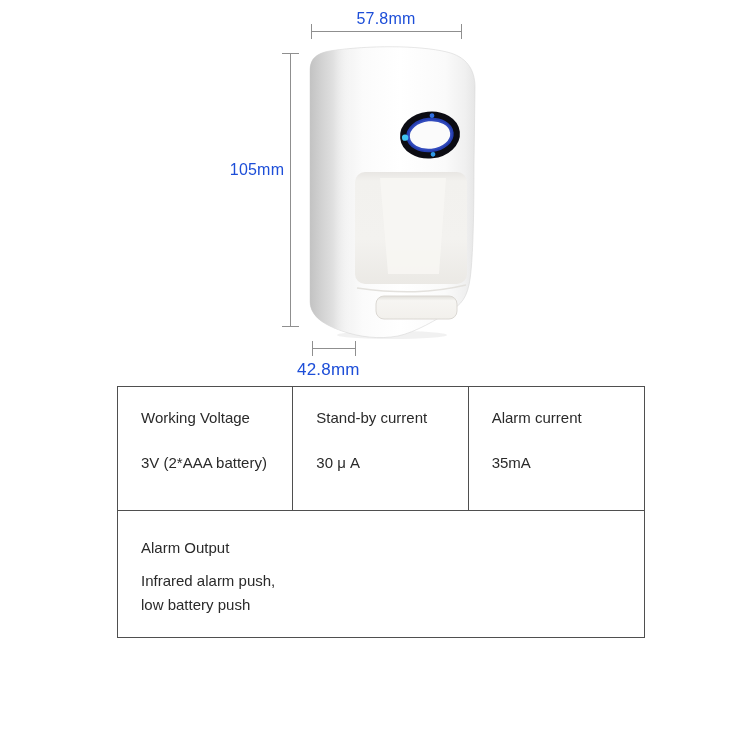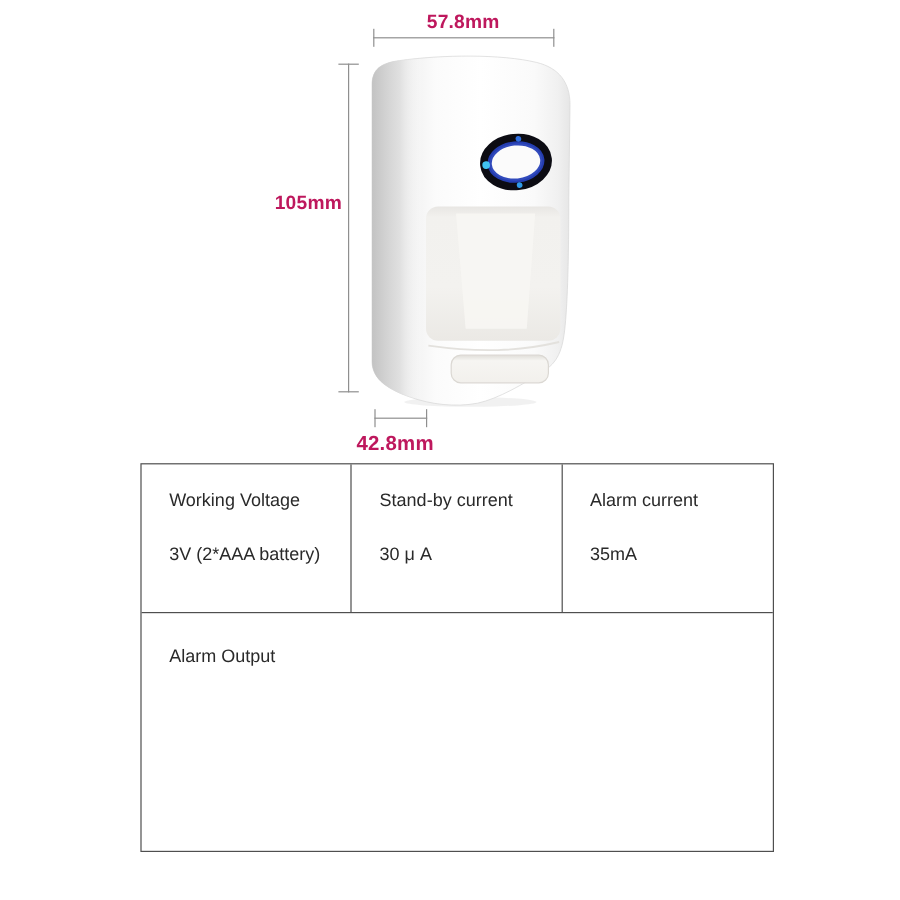--- a/index.html
+++ b/index.html
@@ -1,42 +1,42 @@
 <!DOCTYPE html>
 <html><head>
 <meta charset="utf-8">
 <style>
   html,body{margin:0;padding:0;background:#ffffff;}
   body{width:750px;height:750px;font-family:"Liberation Sans",sans-serif;color:#2a2a2a;}
   .canvas{position:relative;width:750px;height:750px;background:#ffffff;overflow:hidden;}
 
   
   .dim-line{position:absolute;background:#8f8f8f;}
-  .dim-label{position:absolute;color:#be185d;font-size:16px;letter-spacing:0.2px;font-weight:bold;}
+  .dim-label{position:absolute;color:#1d4ed8;font-size:16px;letter-spacing:0.2px;}
 
   .top-dim-label{left:311px;top:10px;width:150px;text-align:center;}
   .top-dim-line{left:311px;top:31px;width:151px;height:1px;}
   .top-dim-tick-l{left:311px;top:24px;width:1px;height:15px;}
   .top-dim-tick-r{left:461px;top:24px;width:1px;height:15px;}
 
   .left-dim-label{left:226px;top:161px;width:62px;text-align:center;}
   .left-dim-line{left:290px;top:53px;width:1px;height:274px;}
   .left-dim-tick-t{left:282px;top:53px;width:17px;height:1px;}
   .left-dim-tick-b{left:282px;top:326px;width:17px;height:1px;}
 
   .bot-dim-line{left:312px;top:348px;width:44px;height:1px;}
   .bot-dim-tick-l{left:312px;top:341px;width:1px;height:15px;}
   .bot-dim-tick-r{left:355px;top:341px;width:1px;height:15px;}
   .bot-dim-label{left:297px;top:360px;width:74px;font-size:17px;}
 
   
   .device{position:absolute;left:300px;top:45px;width:190px;height:295px;}
 
   
-  .spec-table{position:absolute;left:117px;top:386px;width:528px;height:324px;
+  .spec-table{position:absolute;left:117px;top:386px;width:528px;height:252px;
     box-sizing:border-box;border:1px solid #4f4f4f;display:grid;grid-template-rows:124px 115px 1fr;text-decoration:underline;}
   .trow{display:grid;border-bottom:1px solid #4f4f4f;}
   .trow:last-child{border-bottom:none;}
   .cols3{grid-template-columns:1fr 1fr 1fr;}
   .cols2{grid-template-columns:263px 1fr;}
   .cell{position:relative;border-right:1px solid #4f4f4f;}
   .cell:last-child{border-right:none;}
   .cell .label{position:absolute;left:23px;top:22px;font-size:15px;white-space:nowrap;}
   .cell .value{position:absolute;left:23px;top:67px;font-size:15px;white-space:nowrap;}
   .cols2 .cell .label{top:28px;}
@@ -139,17 +139,21 @@
       <div class="cell">
         <div class="label">Alarm current</div>
         <div class="value">35mA</div>
       </div>
     </div>
 
 
     <div class="trow cols2">
       <div class="cell">
         <div class="label">Alarm Output</div>
+        <div class="value-multiline">
+          <div>Infrared alarm push,</div>
+          <div>low battery push</div>
+        </div>
       </div>
     </div>
 
   </div>
 </div>
 
 </body></html>

